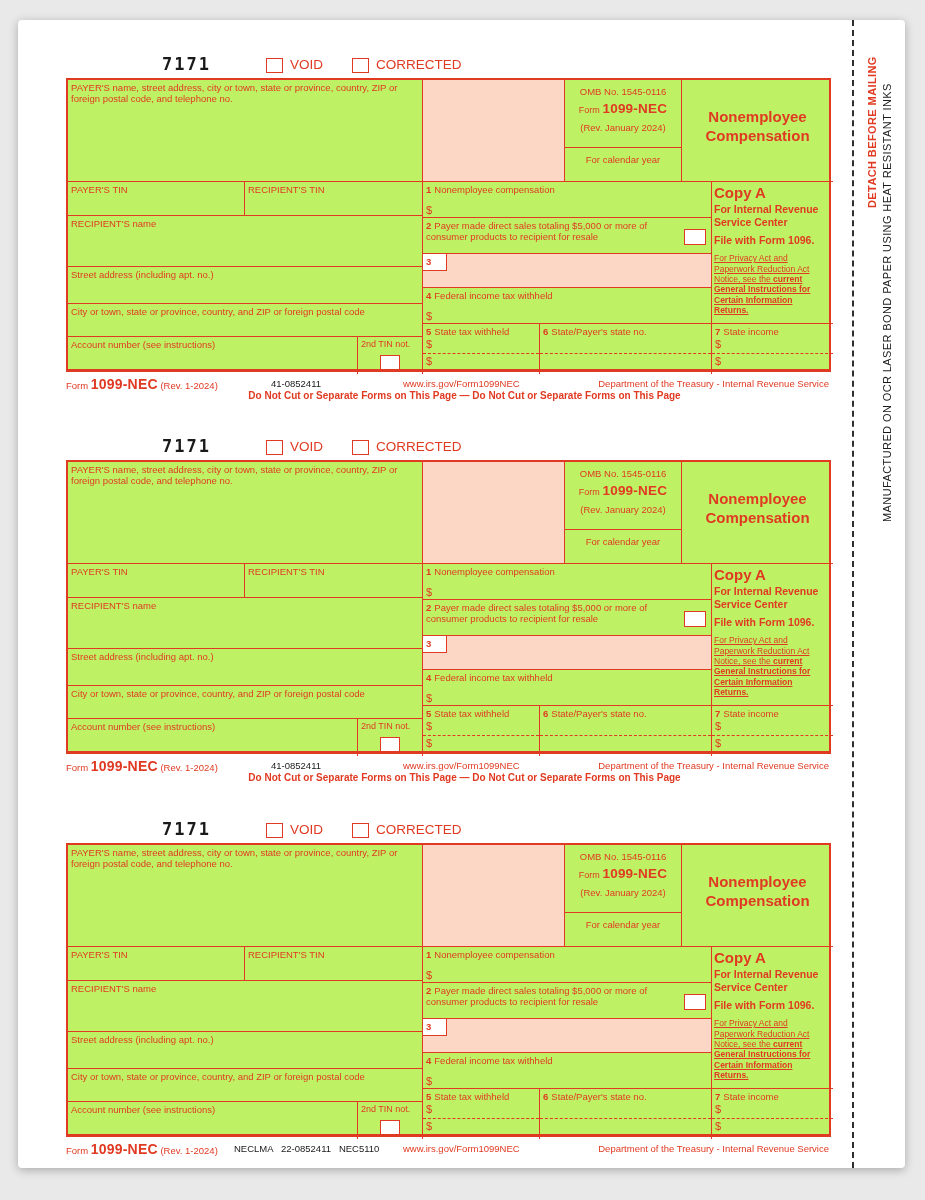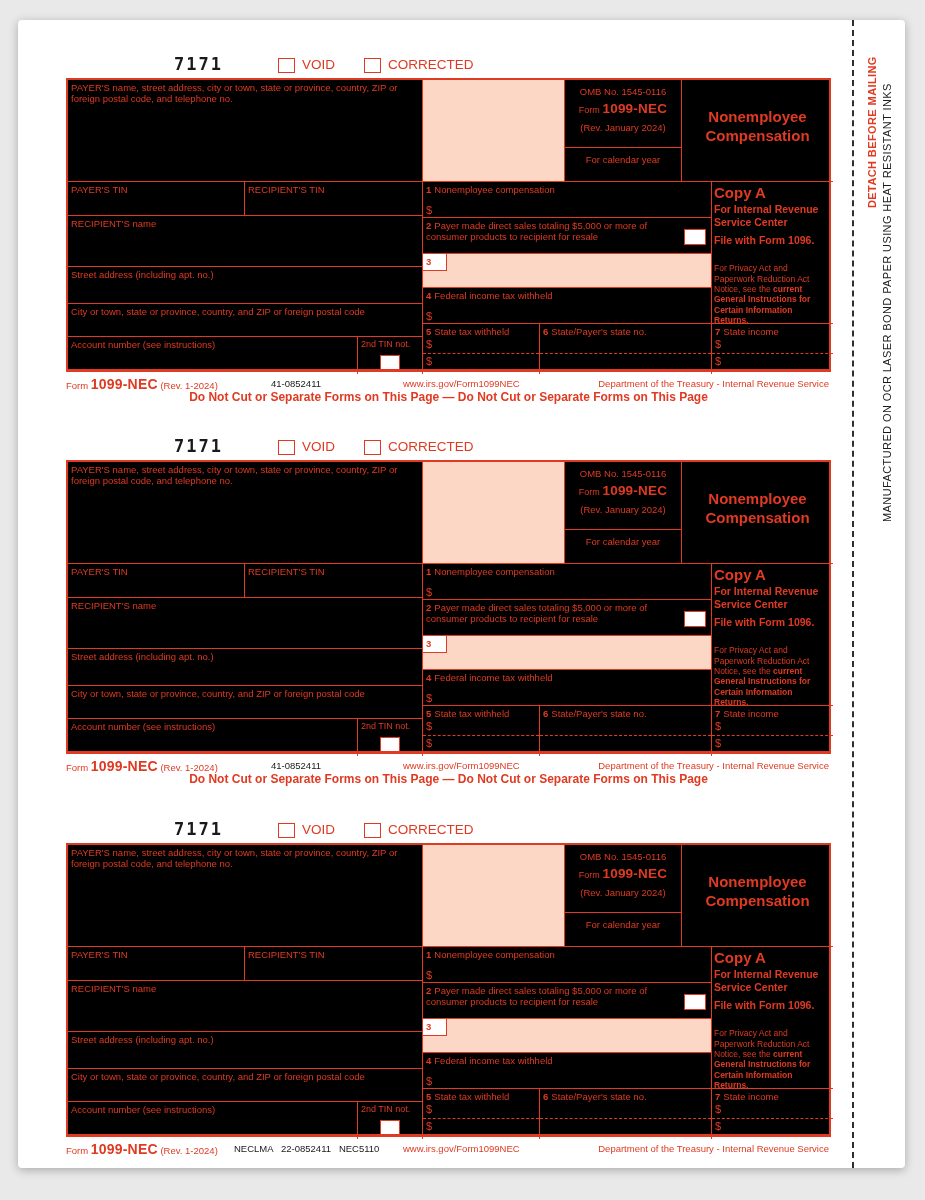--- a/index.html
+++ b/index.html
@@ -7,29 +7,29 @@
     --red: #e03a22;
     --pink:#fcd7c5;
     --ink:#1a1a1a;
   }
   html,body{margin:0;padding:0;width:925px;height:1200px;overflow:hidden;
     background:#e9e9e9;font-family:"Liberation Sans",sans-serif;}
   .sheet{position:absolute;left:18px;top:20px;width:887px;height:1148px;
     background:#ffffff;border-radius:4px;box-shadow:0 2px 10px rgba(0,0,0,.28);}
   .form-copy{position:absolute;left:48px;width:765px;height:358px;}
   
-  .hdr{position:absolute;left:16px;top:0;width:765px;height:24px;}
+  .hdr{position:absolute;left:4px;top:0;width:765px;height:24px;}
   .ocr-code{position:absolute;left:92px;top:0;font-family:"DejaVu Sans Mono",monospace;
     font-weight:bold;font-size:17px;letter-spacing:2px;color:var(--ink);}
   .chk{position:absolute;box-sizing:border-box;border:1.5px solid var(--red);background:#fff;}
   .hdr-chk{width:17px;height:15px;top:4px;}
   .hdr-lab{position:absolute;top:3px;font-size:13.5px;color:var(--red);}
   
   .fbox{position:absolute;left:0;top:24px;width:765px;height:294px;box-sizing:border-box;
-    border:2px solid var(--red);border-bottom-width:3px;background:#000000;}
+    border:2px solid var(--red);border-bottom-width:3px;background:#bef264;}
   .cell{position:absolute;box-sizing:border-box;}
   .br{border-right:1px solid var(--red);}
   .bb{border-bottom:1px solid var(--red);}
   .lab{font-size:9.5px;color:var(--red);line-height:1.2;display:block;padding:2px 3px 0 3px;}
   .lab b{margin-right:3px;}
   .pink{background:var(--pink);}
   .omb-line{font-size:9.5px;color:var(--red);text-align:center;margin-top:6px;}
   .omb-form{margin-top:4px;}
   .omb-form .w{font-size:9px;}
   .omb-form .n{font-size:13.5px;font-weight:bold;letter-spacing:.2px;}
@@ -42,33 +42,33 @@
   .chip3{position:absolute;left:0;top:0;width:24px;height:17px;background:#fff;
     border-right:1px solid var(--red);border-bottom:1px solid var(--red);box-sizing:border-box;}
   .sbox .srow1{position:absolute;left:0;top:13px;width:100%;height:17px;
     border-bottom:1px dashed var(--red);box-sizing:border-box;}
   .sbox .srow2{position:absolute;left:0;top:30px;width:100%;height:18px;}
   .sbox .ds{position:absolute;left:3px;top:1px;font-size:11px;color:var(--red);}
   .copya{text-align:left;padding:2px 4px 0 2px;color:var(--red);}
   .copya .t1{font-size:15px;font-weight:bold;}
   .copya .t2{font-size:10.5px;font-weight:bold;line-height:1.25;margin-top:2px;}
   .copya .t3{font-size:10.5px;font-weight:bold;margin-top:5px;}
-  .copya .pv{font-size:8.5px;line-height:1.22;margin-top:17px;}
+  .copya .pv{font-size:8.5px;line-height:1.22;margin-top:7px;text-decoration:underline;}
   .tinnot-lab{font-size:9px;color:var(--red);padding:2px 2px 0 3px;display:block;}
   .tinnot-chk{width:20px;height:15px;position:absolute;left:22px;top:18px;}
   
   .ftr{position:absolute;left:0;top:320px;width:765px;height:18px;color:var(--red);}
   .ftr .fid{position:absolute;left:0;top:2px;font-size:9.5px;}
   .ftr .fid .big{font-size:14px;font-weight:bold;letter-spacing:.2px;}
   .codes{position:absolute;left:205px;top:4px;font-size:9.5px;color:var(--ink);white-space:pre;}
   .form-copy[data-variant="last"] .codes{left:168px;}
   .url{position:absolute;left:337px;top:4px;font-size:9.5px;}
   .dept{position:absolute;right:2px;top:4px;font-size:9.5px;}
-  .donotcut{position:absolute;left:0;top:336px;width:765px;text-align:center;
-    font-size:12px;font-weight:bold;color:var(--red);white-space:nowrap;}
+  .donotcut{position:absolute;left:16px;top:336px;width:765px;text-align:center;
+    font-size:10px;font-weight:bold;color:var(--red);white-space:nowrap;}
   
   .perforation{position:absolute;left:852px;top:20px;height:1148px;width:0;
     border-left:2px dashed #2f2f2f;}
   .vtext{position:absolute;white-space:nowrap;transform:rotate(-90deg);transform-origin:0 0;
     font-size:11px;letter-spacing:.4px;}
   .vtext.red{left:866px;top:208px;color:var(--red);font-weight:bold;}
   .vtext.blk{left:881px;top:522px;color:var(--ink);}
 </style>
 </head>
 <body>

